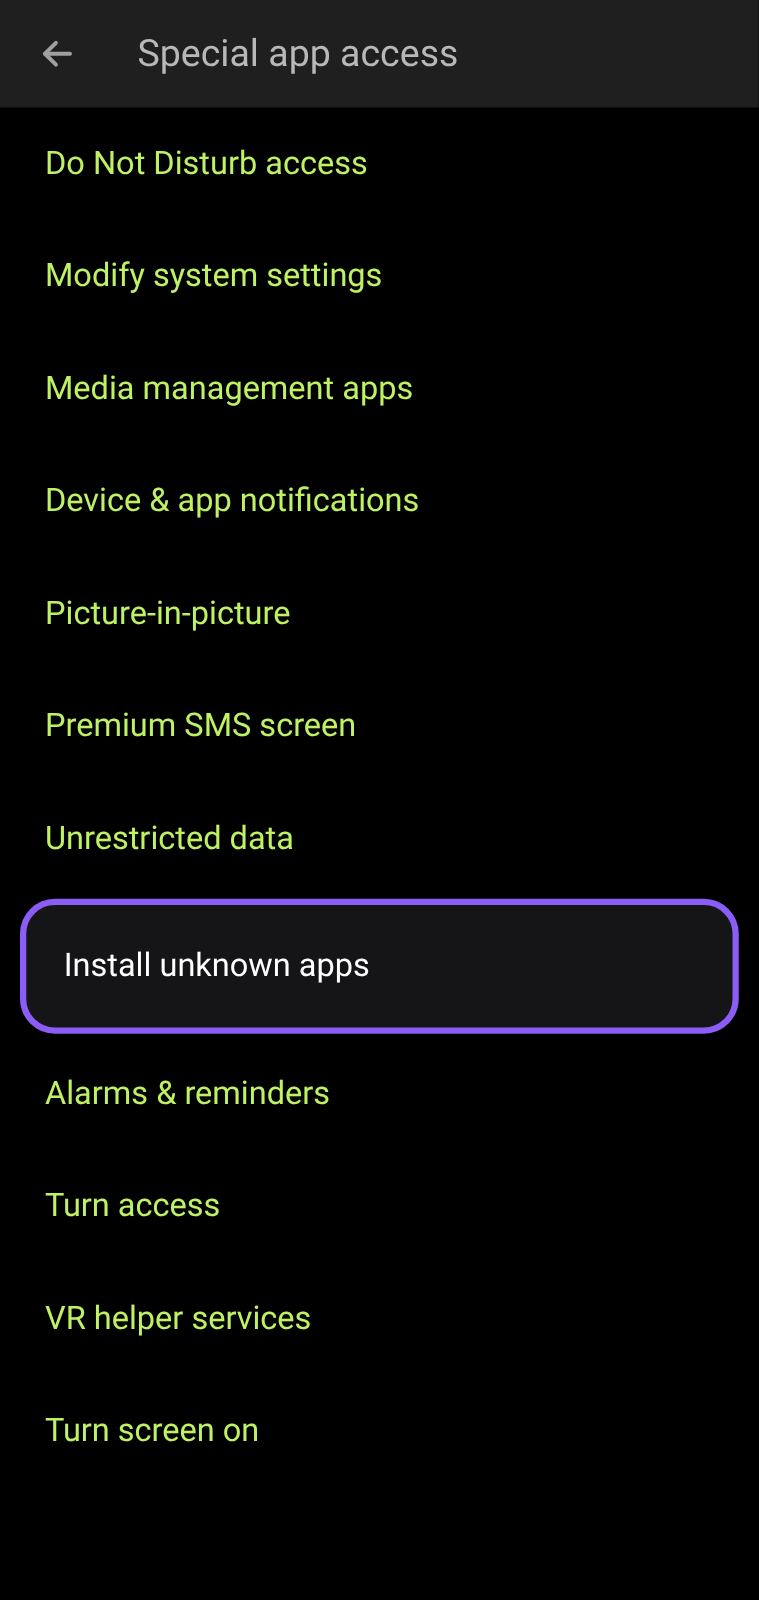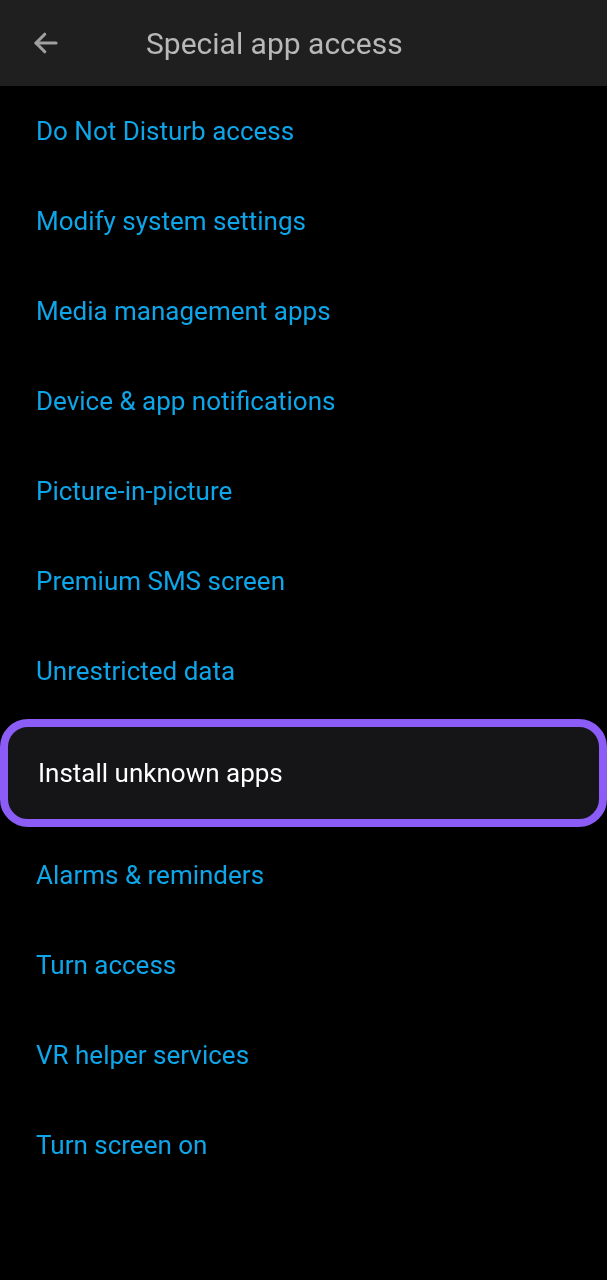--- a/index.html
+++ b/index.html
@@ -13,21 +13,20 @@
       background: #000000;
       font-family: Roboto, "Segoe UI", Arial, sans-serif;
       overflow: hidden;
     }
     .header {
       height: 86px;
       background: #1f1f1f;
       display: flex;
       align-items: center;
       padding-left: 28px;
-      gap: 36px;
     }
     .back-icon {
       width: 36px;
       height: 36px;
       display: flex;
       align-items: center;
       justify-content: center;
       color: #a0a0a0;
     }
     .back-icon svg {
@@ -41,30 +40,30 @@
       margin-left: 46px;
     }
     .list {
       padding-top: 0;
     }
     .list-item {
       height: 90px;
       display: flex;
       align-items: center;
       padding-left: 36px;
-      color: #0ea5e9;
+      color: #bef264;
       font-size: 26px;
       font-weight: 400;
     }
     .list-item.highlighted {
-      border: 8px solid #8b5cf6;
+      border: 5px solid #8b5cf6;
       border-radius: 28px;
       background: #151518;
       color: #ffffff;
-      margin: 3px 0;
+      margin: 3px 16px;
       height: 108px;
       padding-left: 30px;
     }
   </style>
 </head>
 <body>
 
 <div class="header">
   <div class="back-icon">
     <svg viewBox="0 0 24 24" fill="none" stroke="currentColor" stroke-width="2.5" stroke-linecap="round" stroke-linejoin="round">

